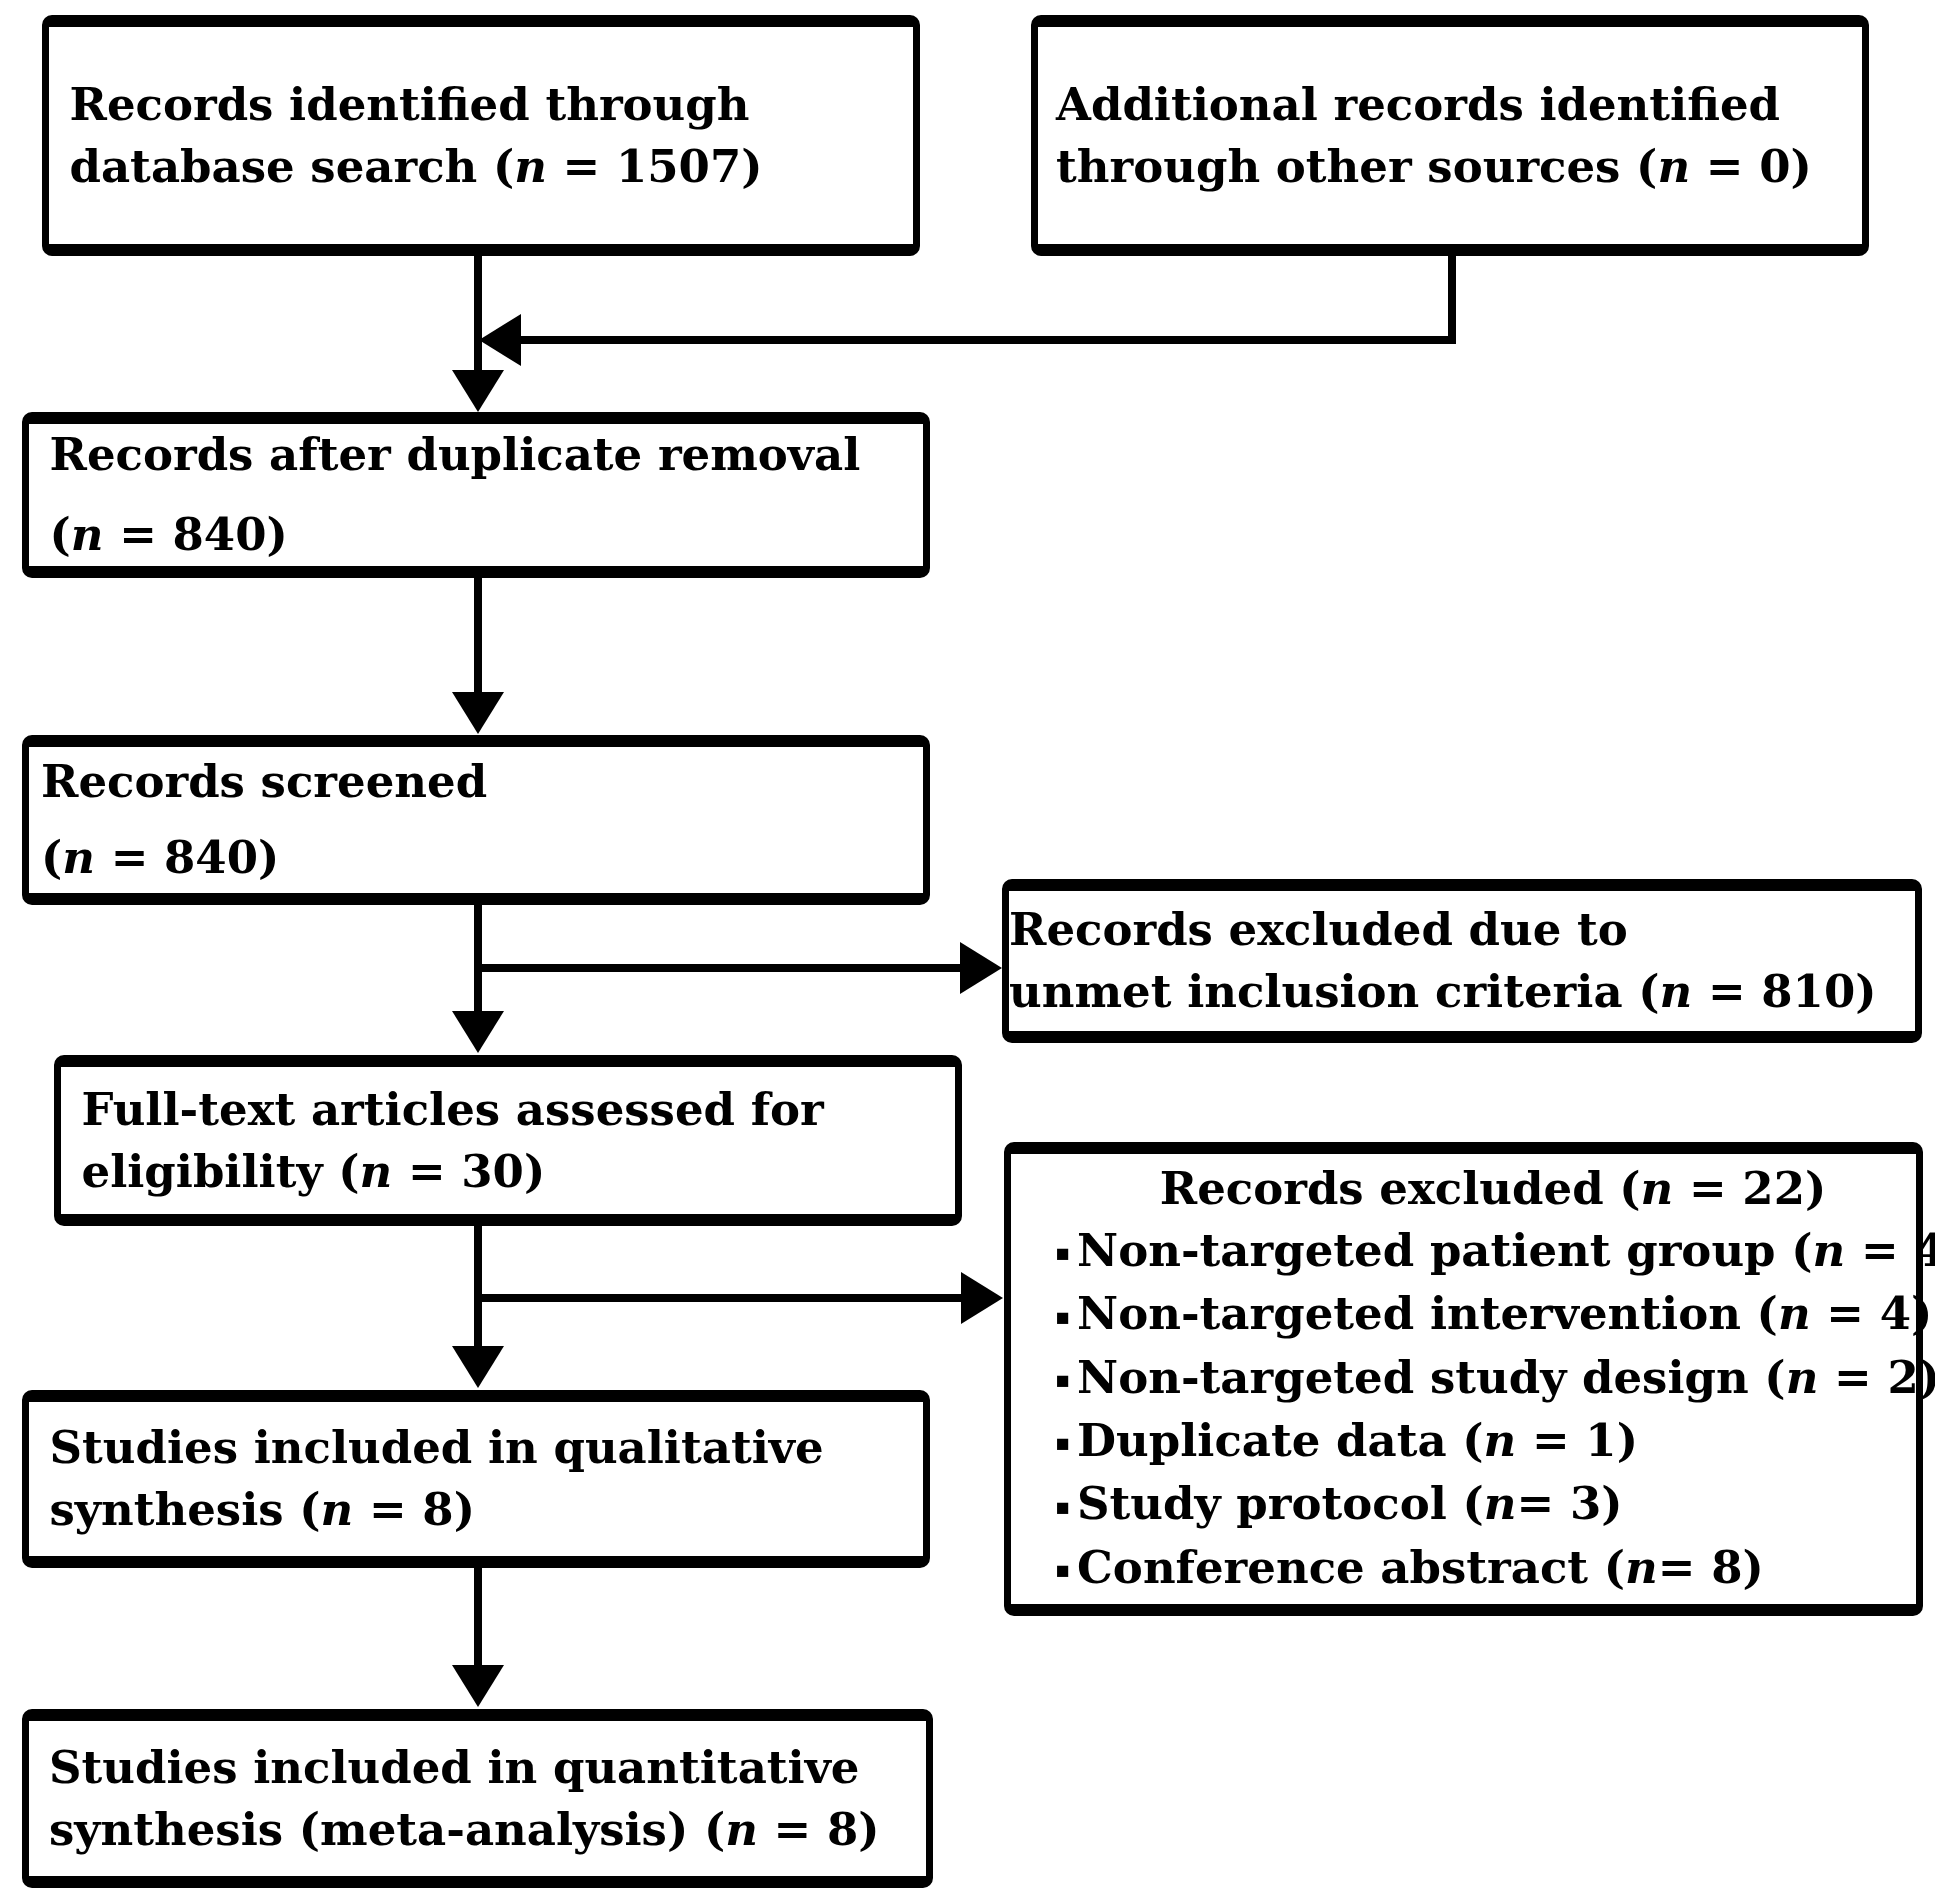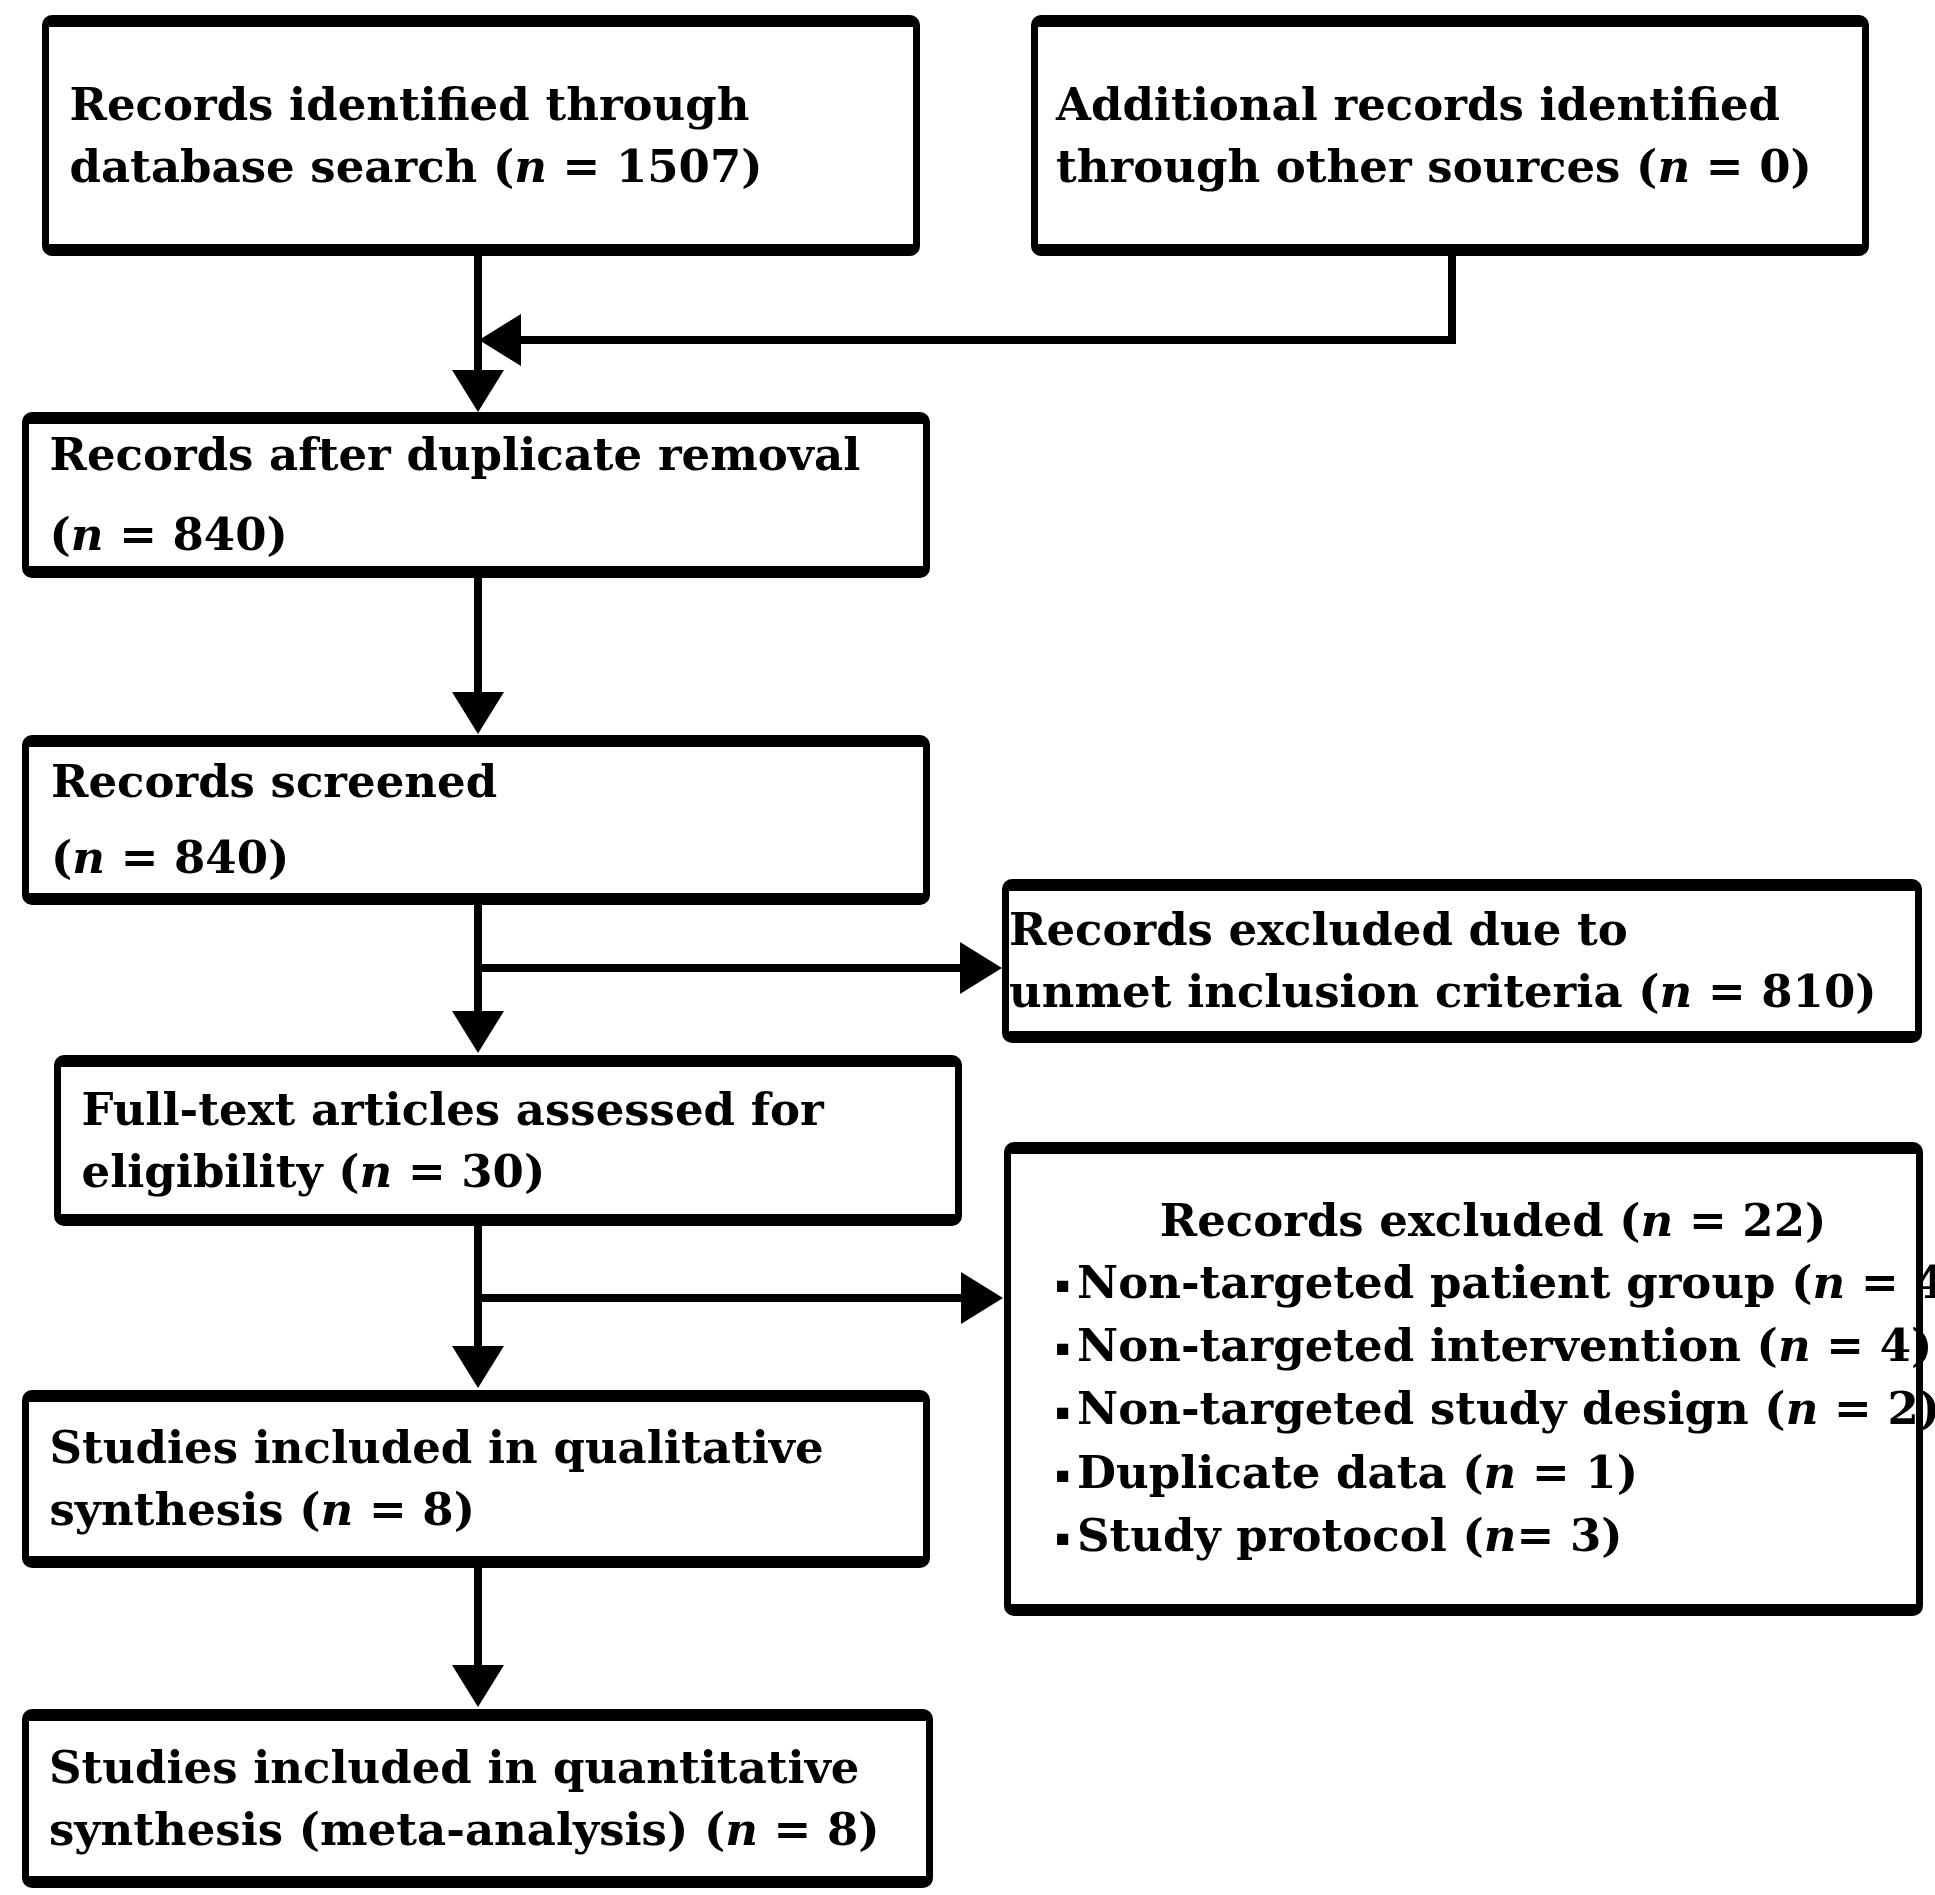--- a/index.html
+++ b/index.html
@@ -28,21 +28,21 @@
     overflow:visible;
   }
   .tline { white-space:nowrap; }
   .tline em { font-style:italic; font-weight:bold; }
   .bullet-seg { font-size:0.5em; vertical-align:0.25em; margin-right:6.8px; }
 
   
   #b1 { left:42px;   top:15px;   width:878px; height:241px; padding-left:20.5px; }
   #b2 { left:1031px; top:15px;   width:838px; height:241px; padding-left:18px; }
   #b3 { left:22px;   top:412px;  width:908px; height:166px; padding-left:20.5px;justify-content:space-between; }
-  #b4 { left:22px;   top:735px; width:908px; height:170px; padding-left:22px;gap:14px; }
+  #b4 { left:22px;   top:735px; width:908px; height:170px; padding-left:12px;gap:14px; }
   #b5 { left:1002px; top:879px; width:920px; height:164px; }
   #b6 { left:22px;   top:1055px; width:908px; height:171px; padding-left:20.5px;margin-left:32px; }
   #b7 { left:1004px; top:1142px; width:919px; height:474px; padding-left:44px; }
   #b8 { left:22px;   top:1390px; width:908px; height:178px; padding-left:20.5px; }
   #b9 { left:22px;   top:1709px; width:911px; height:179px; padding-left:20px; }
   #b7 .tline:first-child { text-indent:15px;text-align:center; }
 
   
   .line { position:absolute; background:#000; }
   .head { position:absolute; width:0; height:0; }
@@ -97,20 +97,21 @@
       <div class="tline"><span>Full-text articles assessed for</span></div>
       <div class="tline"><span>eligibility (</span><em>n</em><span> = 30)</span></div>
     </div>
   <div class="box" id="b7">
       <div class="tline"><span>Records excluded (</span><em>n</em><span> = 22)</span></div>
       <div class="tline"><span class="bullet-seg">▪</span><span>Non-targeted patient group (</span><em>n</em><span> = 4)</span></div>
       <div class="tline"><span class="bullet-seg">▪</span><span>Non-targeted intervention (</span><em>n</em><span> = 4)</span></div>
       <div class="tline"><span class="bullet-seg">▪</span><span>Non-targeted study design (</span><em>n</em><span> = 2)</span></div>
       <div class="tline"><span class="bullet-seg">▪</span><span>Duplicate data (</span><em>n</em><span> = 1)</span></div>
       <div class="tline"><span class="bullet-seg">▪</span><span>Study protocol (</span><em>n</em><span>= 3)</span></div>
+      <div class="tline"><span class="bullet-seg">▪</span><span>Conference abstract (</span><em>n</em><span>= 8)</span></div>
     </div>
   <div class="box" id="b8">
       <div class="tline"><span>Studies included in qualitative</span></div>
       <div class="tline"><span>synthesis (</span><em>n</em><span> = 8)</span></div>
     </div>
   <div class="box" id="b9">
       <div class="tline"><span>Studies included in quantitative</span></div>
       <div class="tline"><span>synthesis (meta-analysis) (</span><em>n</em><span> = 8)</span></div>
     </div>
 

